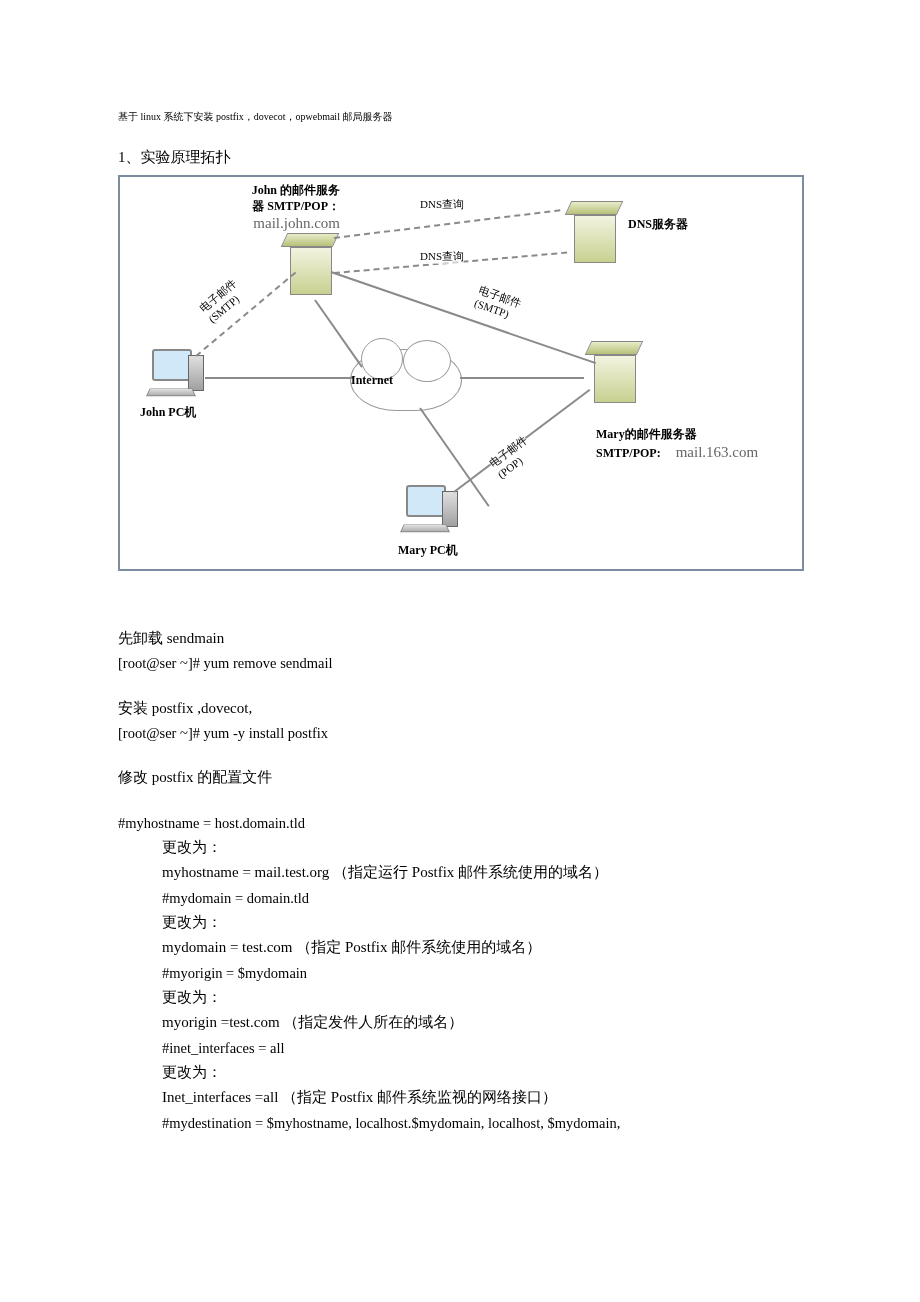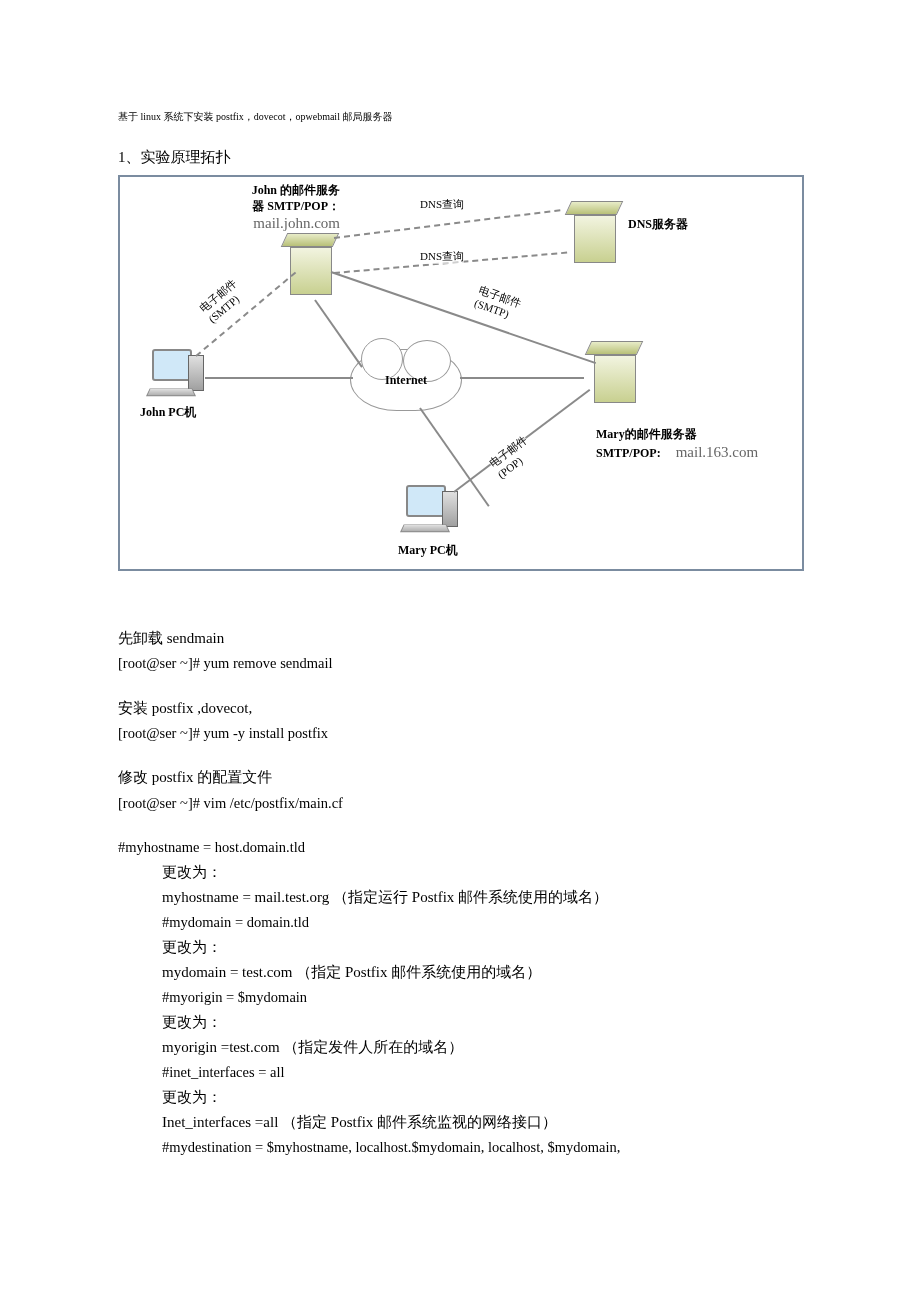--- a/index.html
+++ b/index.html
@@ -95,21 +95,20 @@
   }
   .cloud {
     position: absolute;
     width: 110px;
     height: 60px;
     background: #fff;
     border: 1px solid #999;
     border-radius: 50% / 60%;
     display: flex;
     align-items: center;
-    justify-content: center;
     font-size: 12px;
     font-weight: bold;
   }
   .cloud::before, .cloud::after {
     content: "";
     position: absolute;
     background: #fff;
     border: 1px solid #999;
     border-radius: 50%;
   }
@@ -228,21 +227,20 @@
 
   <div class="para">先卸载 sendmain</div>
   <div class="para mono">[root@ser ~]# yum remove sendmail</div>
   <div class="gap"></div>
 
   <div class="para">安装 postfix ,dovecot,</div>
   <div class="para mono">[root@ser ~]# yum -y install postfix</div>
   <div class="gap"></div>
 
   <div class="para">修改 postfix 的配置文件</div>
-  <div class="para mono">[root@ser ~]# vim /etc/postfix/main.cf</div>
   <div class="gap"></div>
 
   <div class="para mono">#myhostname = host.domain.tld</div>
   <div class="indent-block">
     <div class="para">更改为：</div>
     <div class="para">myhostname = mail.test.org （指定运行 Postfix 邮件系统使用的域名）</div>
     <div class="para mono">#mydomain = domain.tld</div>
     <div class="para">更改为：</div>
     <div class="para">mydomain = test.com （指定 Postfix 邮件系统使用的域名）</div>
     <div class="para mono">#myorigin = $mydomain</div>

